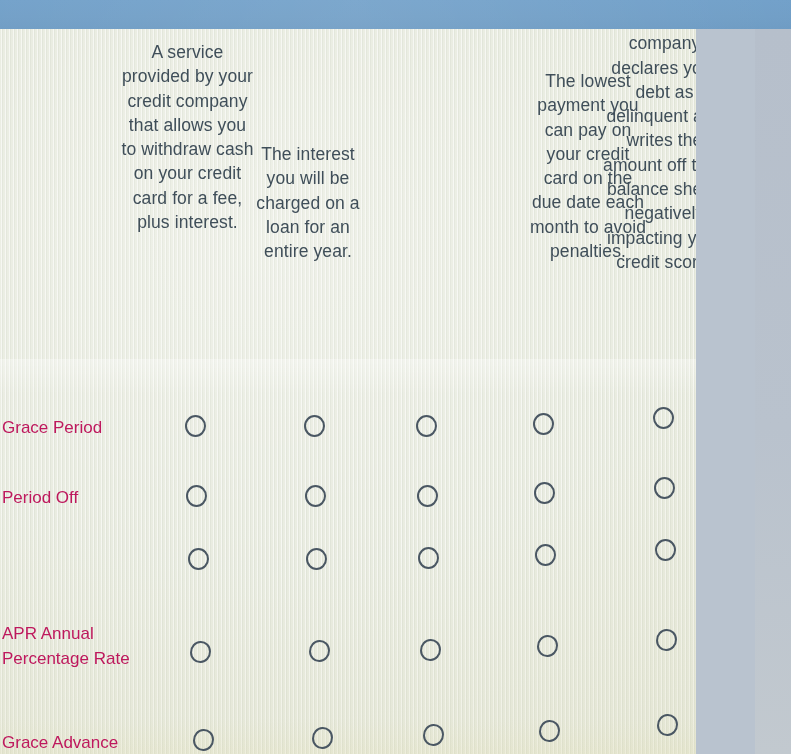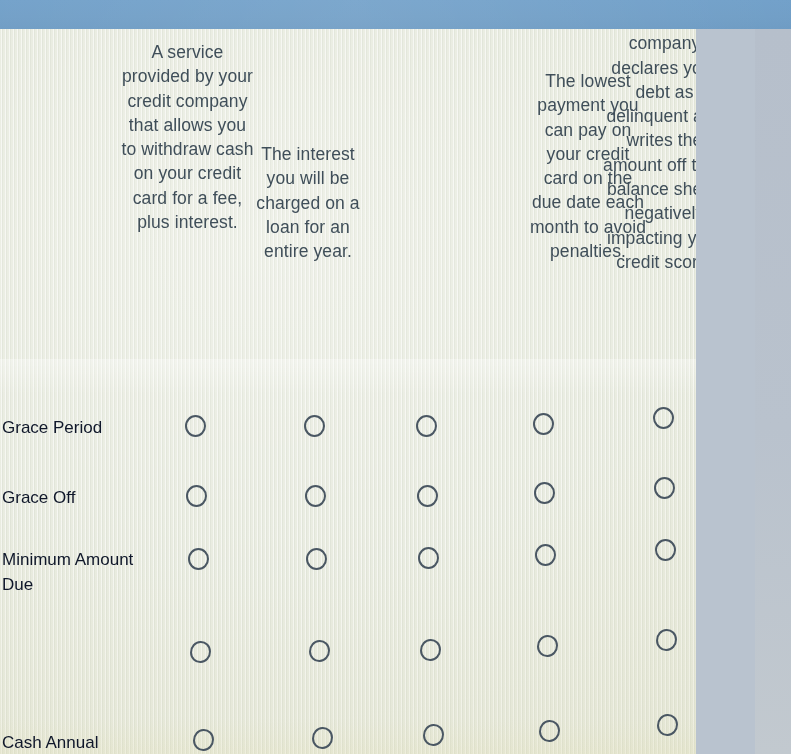--- a/index.html
+++ b/index.html
@@ -107,21 +107,21 @@
   #col-head-3 { left: 483px;  top: 40px;  width: 118px; margin-left: 46px; }
   #col-head-4 { left: 602px;  top: -22px; width: 125px; }
 
   
   .row-label {
     position: absolute;
     left: 2px;
     width: 160px;
     font-size: 17px;
     line-height: 25px;
-    color: #0f172a;
+    color: #be185d;
     text-align: left;
   }
 
   
   .radio {
     position: absolute;
     width: 21px; height: 22px;
     border: 2px solid #4a5763;
     border-radius: 50%;
     background: transparent;
@@ -165,41 +165,41 @@
     <div class="col-head" id="col-head-3">The lowest payment you can pay on your credit card on the due date each month to avoid penalties.</div>
     <div class="col-head" id="col-head-4">your credit company declares your debt as delinquent and writes the amount off their balance sheet, negatively impacting your credit score.</div>
 
     <div class="row-label" style="top:386px;">Grace Period</div>
     <div class="radio" style="left:185px; top:386px;"></div>
     <div class="radio" style="left:304px; top:386px;"></div>
     <div class="radio" style="left:416px; top:386px;"></div>
     <div class="radio" style="left:533px; top:384px;"></div>
     <div class="radio" style="left:653px; top:378px;"></div>
 
-    <div class="row-label" style="top:456px;">Grace Off</div>
+    <div class="row-label" style="top:456px;">Period Off</div>
     <div class="radio" style="left:186px; top:456px;"></div>
     <div class="radio" style="left:305px; top:456px;"></div>
     <div class="radio" style="left:417px; top:456px;"></div>
     <div class="radio" style="left:534px; top:453px;"></div>
     <div class="radio" style="left:654px; top:448px;"></div>
 
-    <div class="row-label" style="top:518px;">Minimum Amount Due</div>
     <div class="radio" style="left:188px; top:519px;"></div>
     <div class="radio" style="left:306px; top:519px;"></div>
     <div class="radio" style="left:418px; top:518px;"></div>
     <div class="radio" style="left:535px; top:515px;"></div>
     <div class="radio" style="left:655px; top:510px;"></div>
 
+    <div class="row-label" style="top:592px;">APR Annual Percentage Rate</div>
     <div class="radio skew" style="left:190px; top:612px;"></div>
     <div class="radio skew" style="left:309px; top:611px;"></div>
     <div class="radio skew" style="left:420px; top:610px;"></div>
     <div class="radio skew" style="left:537px; top:606px;"></div>
     <div class="radio skew" style="left:656px; top:600px;"></div>
 
-    <div class="row-label" style="top:701px;">Cash Annual</div>
+    <div class="row-label" style="top:701px;">Grace Advance</div>
     <div class="radio skew" style="left:193px; top:700px;"></div>
     <div class="radio skew" style="left:312px; top:698px;"></div>
     <div class="radio skew" style="left:423px; top:695px;"></div>
     <div class="radio skew" style="left:539px; top:691px;"></div>
     <div class="radio skew" style="left:657px; top:685px;"></div>
 
   </div>
 </div>
 
 </body></html>

